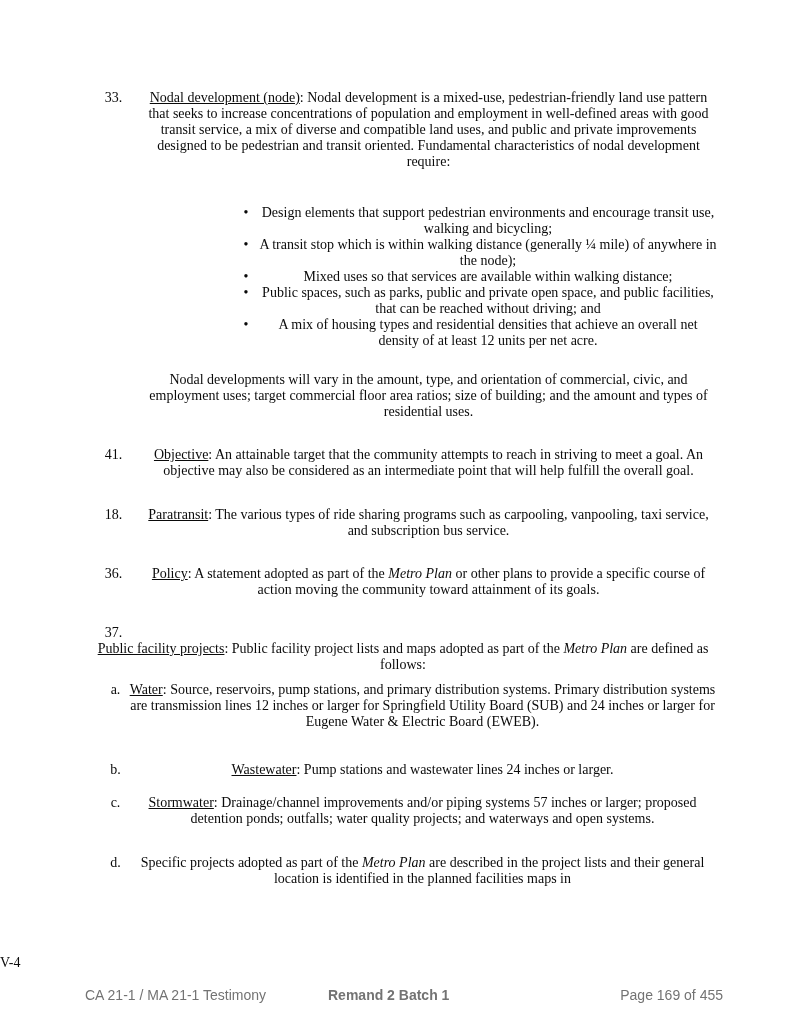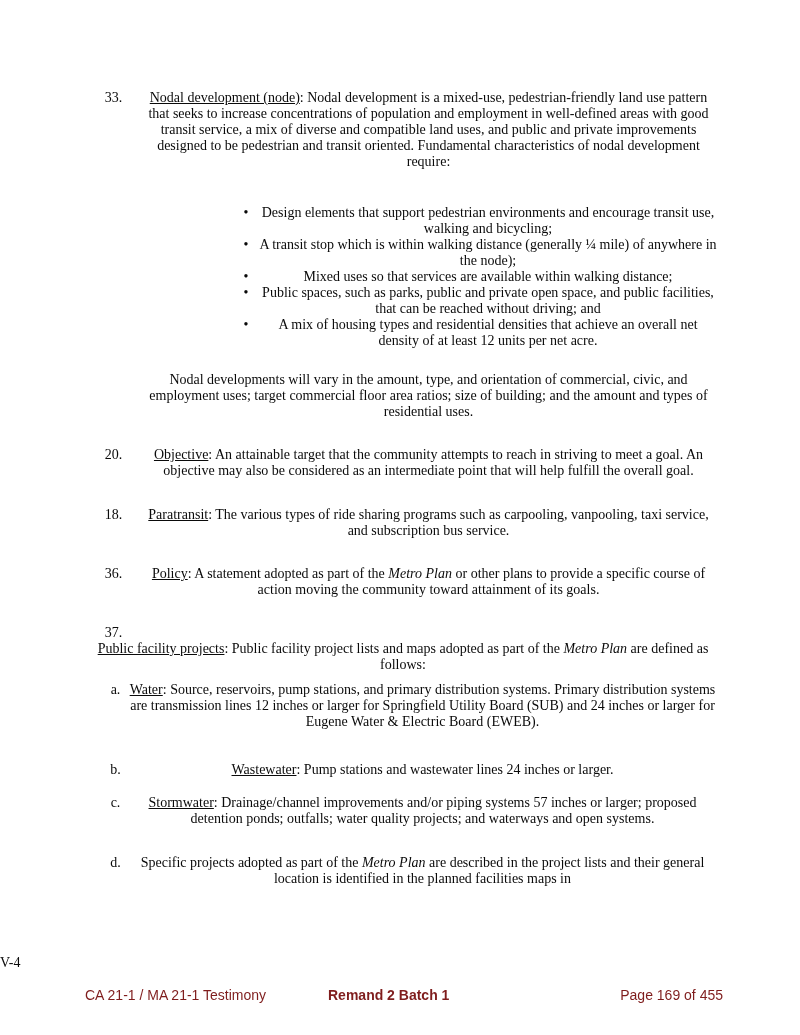--- a/index.html
+++ b/index.html
@@ -73,21 +73,21 @@
           <li class="bullet">
             <span class="bullet-marker">•</span>
             <span class="bullet-text">A mix of housing types and residential densities that achieve an overall net density of at least 12 units per net acre.</span>
           </li>
         </ul>
         <p class="para cont">Nodal developments will vary in the amount, type, and orientation of commercial, civic, and employment uses; target commercial floor area ratios; size of building; and the amount and types of residential uses.</p>
       </div>
     </div>
 
     <div class="def mt-34">
-      <div class="def-num">20.</div>
+      <div class="def-num">41.</div>
       <div class="def-body">
         <p class="para"><span class="u">Objective</span><span>:  An attainable target that the community attempts to reach in striving to meet a goal.  An objective may also be considered as an intermediate point that will help fulfill the overall goal.</span></p>
       </div>
     </div>
 
     <div class="def mt-35">
       <div class="def-num">18.</div>
       <div class="def-body">
         <p class="para"><span class="u">Paratransit</span><span>:  The various types of ride sharing programs such as carpooling, vanpooling, taxi service, and subscription bus service.</span></p>
       </div>
@@ -122,18 +122,18 @@
             <span class="sub-body"><span>Specific projects adopted as part of the </span><span class="i">Metro Plan</span><span> are described in the project lists and their general location is identified in the planned facilities maps in</span></span>
           </div>
         </div>
       </div>
     </div>
 
   </div>
 
   <div class="page-label">V-4</div>
 
-  <div class="footer-line" style="color: #7f1d1d;">
+  <div class="footer-line" style="color: #737373;">
     <span class="f-left">CA 21-1 / MA 21-1 Testimony</span>
     <span class="f-center">Remand 2 Batch 1</span>
     <span class="f-right">Page 169 of 455</span>
   </div>
 </div>
 
 </body></html>

